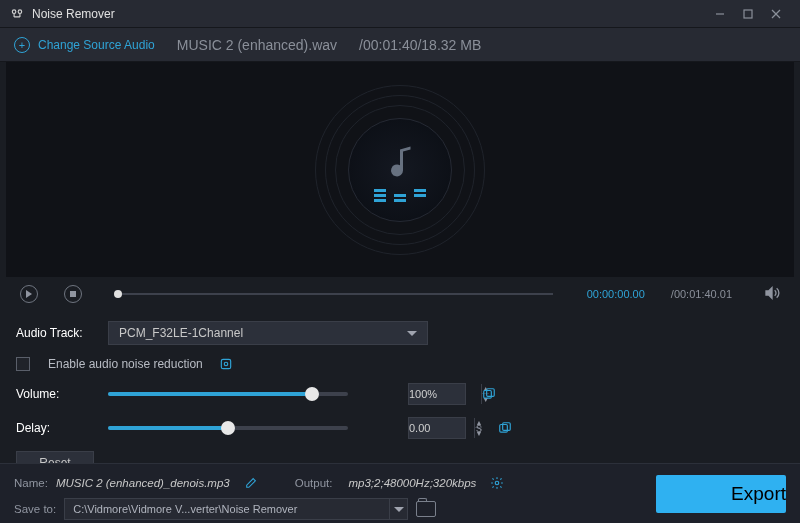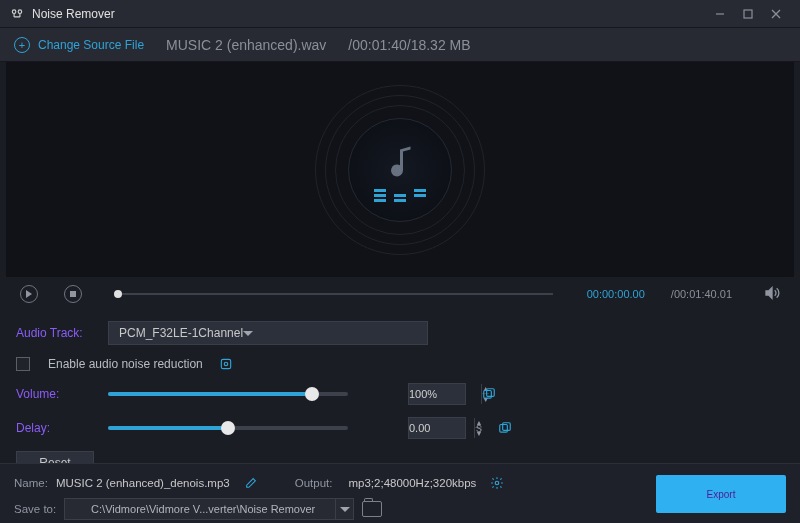--- a/index.html
+++ b/index.html
@@ -25,44 +25,44 @@
 .bars span:nth-child(2){ box-shadow: 0 5px 0 #2fa3d6; }
 .bars span:nth-child(3){ box-shadow: 0 -5px 0 #2fa3d6; }
 .transport { height: 34px; background: #1a1d23; display: flex; align-items: center; padding: 0 14px; gap: 26px; margin: 0 6px; }
 .circ-btn { width: 18px; height: 18px; border: 1px solid #6f7580; border-radius: 50%; display: flex; align-items: center; justify-content: center; color: #8a8f99; cursor: pointer; }
 .timeline { flex: 1; height: 2px; background: #3d414c; position: relative; margin: 0 8px; }
 .timeline::before { content: ""; position: absolute; left: -2px; top: -3px; width: 8px; height: 8px; background: #e0e0e0; border-radius: 50%; }
 .time-cur { color: #2fa3d6; font-size: 11px; }
 .time-dur { color: #8a8f99; font-size: 11px; }
 .controls { padding: 10px 16px; }
 .row { display: flex; align-items: center; margin-bottom: 12px; gap: 10px; }
-.label { width: 82px; color: #8b5cf6; font-size: 12px; }
-.select { width: 320px; height: 24px; background: #2c303a; border: 1px solid #3a3e48; display: flex; align-items: center; padding: 0 10px; color: #c8c8c8; cursor: pointer; }
+.label { width: 82px; color: #ffffff; font-size: 12px; }
+.select { width: 320px; height: 24px; background: #2c303a; border: 1px solid #3a3e48; display: flex; align-items: center; justify-content: space-between; padding: 0 10px; color: #c8c8c8; cursor: pointer; }
 .chev { border-left: 5px solid transparent; border-right: 5px solid transparent; border-top: 5px solid #a0a4af; }
 .checkbox { width: 14px; height: 14px; border: 1px solid #5a5f6a; background: #20232a; cursor: pointer; }
 .linkish { color: #b8bcc4; margin-left: 8px; }
 .cog-b { color: #2fa3d6; margin-left: 6px; cursor: pointer; display: inline-flex; }
 .slider { width: 240px; height: 4px; background: #3d414c; position: relative; border-radius: 2px; }
 .slider-fill { position: absolute; height: 100%; background: #2fa3d6; border-radius: 2px; }
 .slider-thumb { position: absolute; top: -5px; width: 14px; height: 14px; background: #e8e8e8; border-radius: 50%; cursor: pointer; }
 .numbox { width: 58px; height: 22px; background: #2c303a; border: 1px solid #3a3e48; display: flex; align-items: center; gap: 44px; }
 .numbox .val { flex: 1; text-align: center; color: #d0d0d0; font-size: 11px; }
 .spinner { width: 14px; display: flex; flex-direction: column; border-left: 1px solid #3a3e48; }
 .spin { height: 10px; display: flex; align-items: center; justify-content: center; color: #9095a0; font-size: 7px; cursor: pointer; }
 .spin:first-child { border-bottom: 1px solid #3a3e48; }
 .reset-btn { width: 78px; height: 24px; background: #2c303a; border: 1px solid #3a3e48; color: #c8c8c8; display: flex; align-items: center; justify-content: center; cursor: pointer; }
 .bottombar { position: absolute; bottom: 0; left: 0; right: 0; height: 60px; background: #1e212a; border-top: 1px solid #2c303a; padding: 6px 14px; }
-.brow { display: flex; align-items: center; height: 26px; gap: 8px; text-align: center; }
+.brow { display: flex; align-items: center; height: 26px; gap: 8px; }
 .blabel { color: #9095a0; font-size: 11.5px; }
-.bval { color: #c8c8c8; font-size: 11.5px; }
-.pathbox { width: 290px; height: 22px; background: #272a33; border: 1px solid #3a3e48; display: flex; align-items: center; padding: 0 8px; color: #b0b4be; font-size: 11px; position: relative; }
+.bval { color: #c8c8c8; font-size: 11.5px; font-style: italic; }
+.pathbox { width: 344px; height: 22px; background: #272a33; border: 1px solid #3a3e48; display: flex; align-items: center; padding: 0 8px; color: #b0b4be; font-size: 11px; position: relative; }
 .pathbox .dd { position: absolute; right: 0; width: 18px; height: 100%; border-left: 1px solid #3a3e48; display: flex; align-items: center; justify-content: center; cursor: pointer; }
 .foldericon { width: 20px; height: 16px; border: 1px solid #7a808c; border-radius: 2px; position: relative; cursor: pointer; }
 .foldericon::before { content: ""; position: absolute; top: -4px; left: 1px; width: 7px; height: 3px; border: 1px solid #7a808c; border-bottom: none; border-radius: 2px 2px 0 0; }
-.export { position: absolute; right: 14px; bottom: 10px; width: 130px; height: 38px; background: #2fb1f1; color: #4c1d95; font-size: 10px; display: flex; align-items: center; justify-content: center; cursor: pointer; border-radius: 2px; }
+.export { position: absolute; right: 14px; bottom: 10px; width: 130px; height: 38px; background: #2fb1f1; color: #000000; font-size: 19px; display: flex; align-items: center; justify-content: flex-end; cursor: pointer; border-radius: 2px; }
 </style>
 </head>
 <body>
 
 <div class="titlebar">
   <span class="appicon">
     <svg width="14" height="14" viewBox="0 0 24 24" fill="none" stroke="#d0d0d0" stroke-width="2">
         <path d="M3 18c0-3 4-3 4-6s-4-3-4-6M12 3c3 0 3 4 6 4s3-4 6-4M12 21c3 0 3-4 6-4s3 4 6 4" opacity="0"></path>
         <circle cx="7" cy="8" r="3"></circle>
         <circle cx="17" cy="8" r="3"></circle>
@@ -84,21 +84,21 @@
       <svg width="10" height="10">
         <line x1="1" y1="1" x2="9" y2="9" stroke="#8a8f99" stroke-width="1.2"></line>
         <line x1="9" y1="1" x2="1" y2="9" stroke="#8a8f99" stroke-width="1.2"></line>
       </svg>
     </div>
 </div>
 
 <div class="toolbar">
   <div class="srcbtn">
     <span class="plus-circ">+</span>
-    <span>Change Source File</span>
+    <span>Change Source Audio</span>
   </div>
   <span class="meta">MUSIC 2 (enhanced).wav</span>
   <span class="meta">/00:01:40/18.32 MB</span>
 </div>
 
 <div class="preview">
   <div class="disc">
     <div class="ring r1"></div>
       <div class="ring r2"></div>
       <div class="ring r3"></div>

